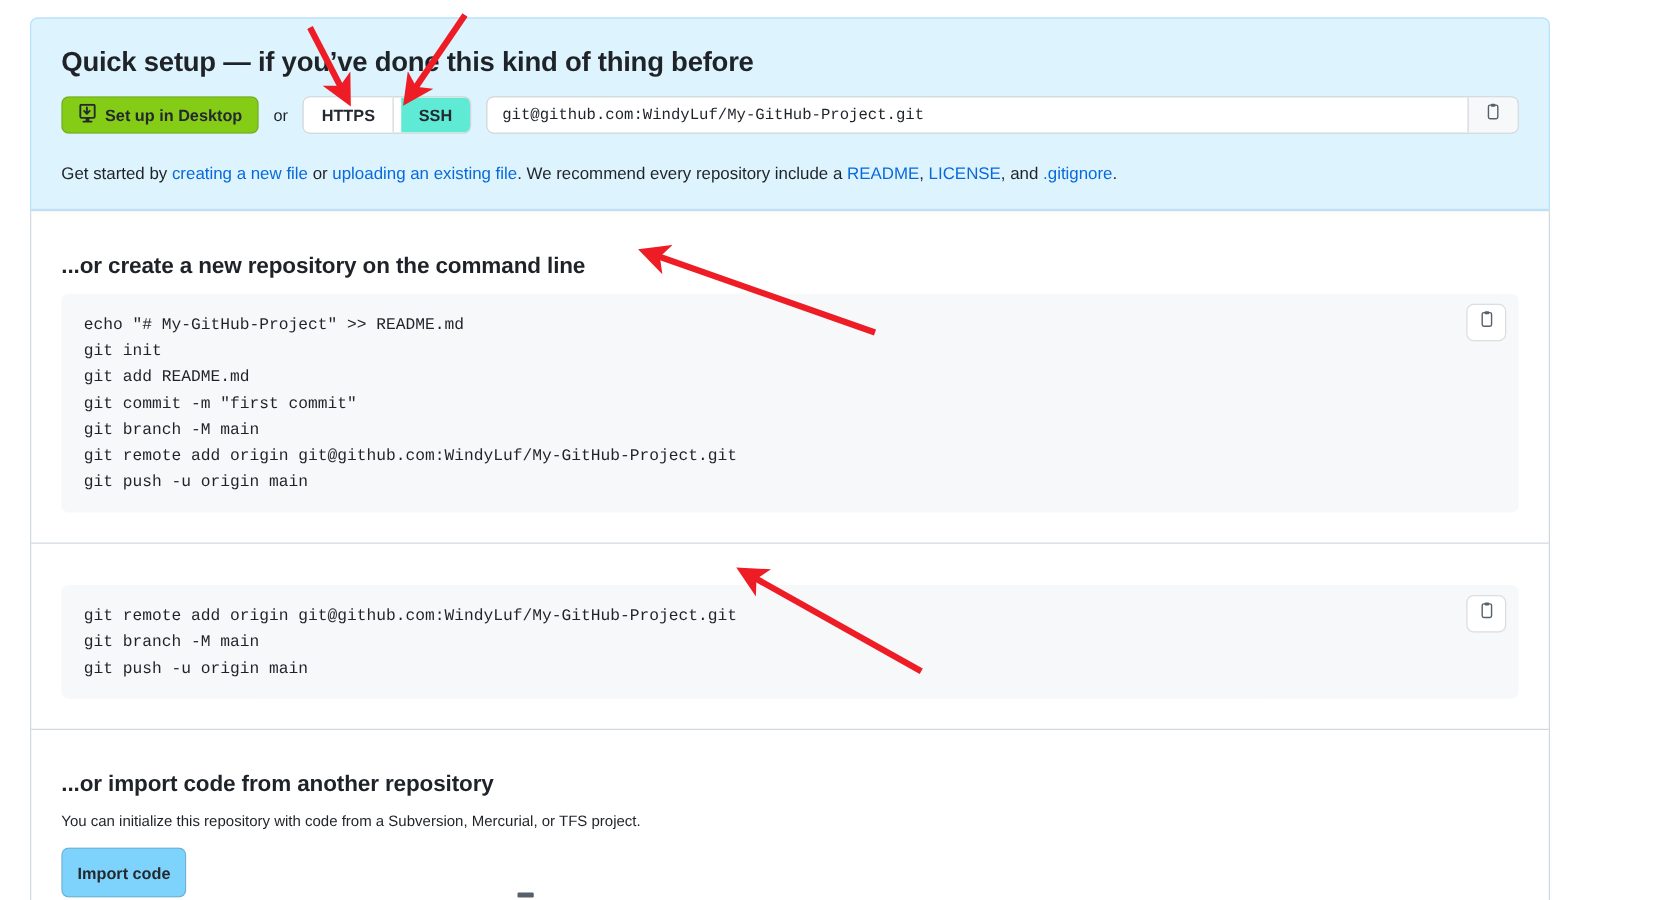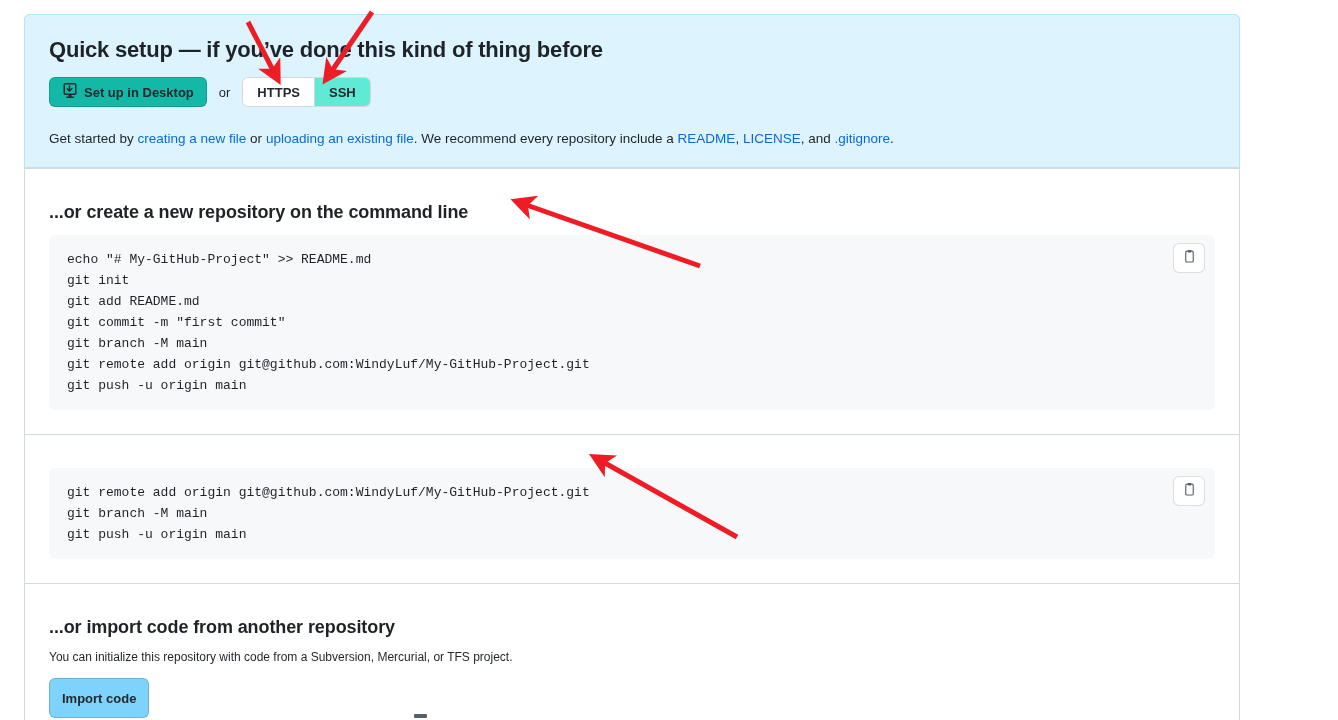--- a/index.html
+++ b/index.html
@@ -62,36 +62,37 @@
     font-size: 13px;
     font-weight: 600;
     color: #24292f;
     background: #f6f8fa;
     border: 1px solid rgba(27,31,36,0.18);
     border-radius: 6px;
     cursor: pointer;
     white-space: nowrap;
     font-family: "Liberation Sans", sans-serif;
   }
-  .btn-desktop { background:#14b8a6; }
+  .btn-desktop { background:#84cc16; }
 
   .or-text {
     font-size: 13px;
     color: #1f2328;
     margin: 0 12px;
     font-weight: 400;
   }
 
   .seg {
     display: inline-flex;
     border: 1px solid rgba(27,31,36,0.18);
     border-radius: 6px;
     overflow: hidden;
     height: 30px;
     background: #ffffff;
+    gap: 6px;
   }
   .seg-btn {
     display: inline-flex;
     align-items: center;
     justify-content: center;
     padding: 0 14px;
     font-size: 13px;
     font-weight: 600;
     color: #24292f;
     background: #ffffff;
@@ -239,20 +240,31 @@
           <span>Set up in Desktop</span>
         </button>
 
         <span class="or-text">or</span>
 
         <div class="seg">
           <button class="seg-btn">HTTPS</button>
           <button class="seg-btn selected">SSH</button>
         </div>
 
+        <div class="url-wrap">
+          <input class="url-input" type="text" readonly="" value="git@github.com:WindyLuf/My-GitHub-Project.git" style="">
+          <div class="url-copy">
+            <span>
+              <svg width="15" height="15" viewBox="0 0 16 16" fill="none" stroke="#57606a" stroke-width="1.2" aria-hidden="true">
+                <rect x="4" y="2.2" width="8" height="11.6" rx="1.4"></rect>
+                <rect x="6.1" y="1" width="3.8" height="2.6" rx="0.6" fill="#57606a" stroke="none"></rect>
+              </svg>
+            </span>
+          </div>
+        </div>
       </div>
 
       <div class="get-started">
         <span>Get started by </span><a class="lnk">creating a new file</a><span> or </span><a class="lnk">uploading an existing file</a><span>. We recommend every repository include a </span><a class="lnk">README</a><span>, </span><a class="lnk">LICENSE</a><span>, and </span><a class="lnk">.gitignore</a><span>.</span>
       </div>
     </div>
 
     <div class="section">
       <h3>...or create a new repository on the command line</h3>
       <div class="codeblock">

